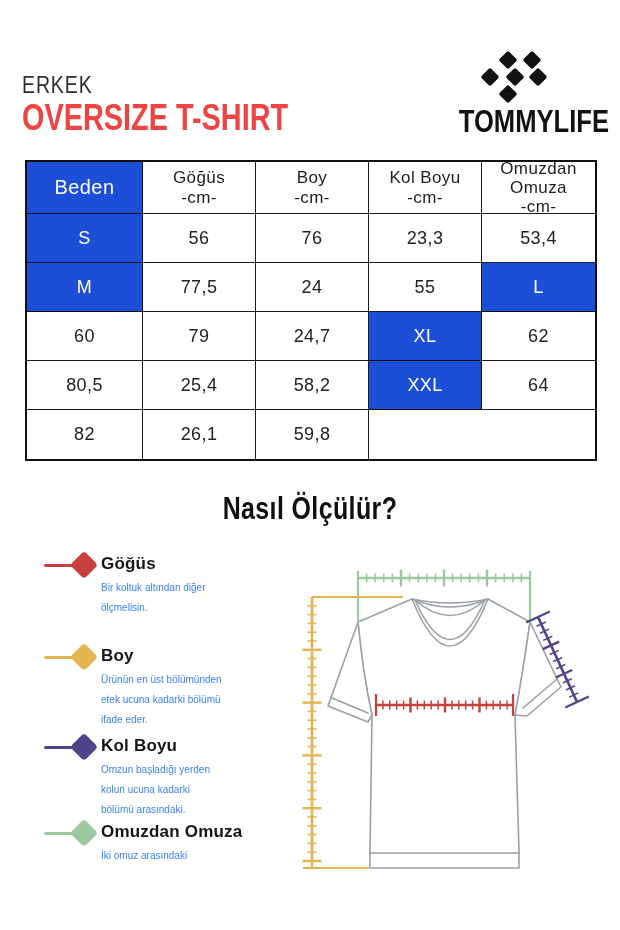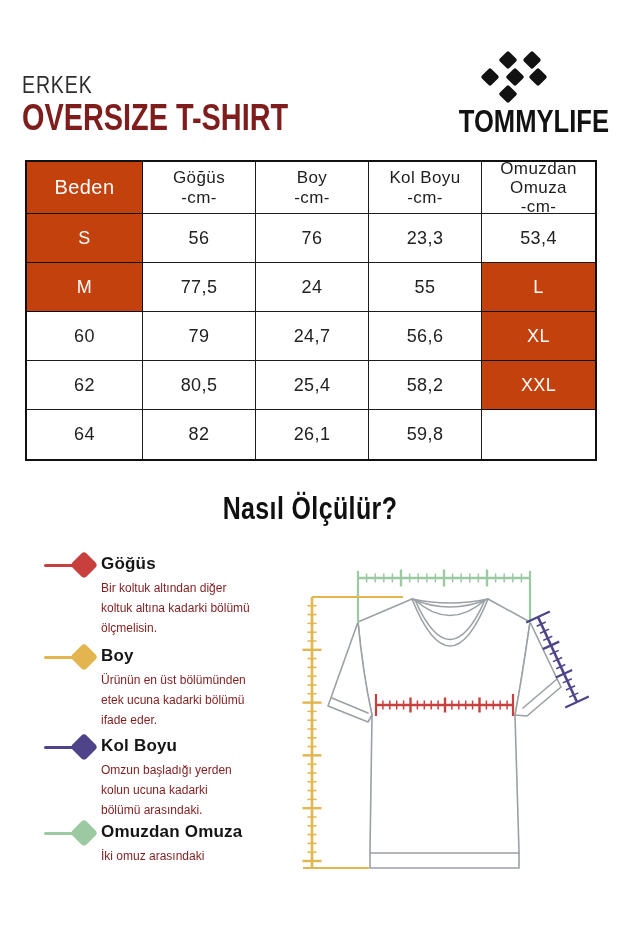--- a/index.html
+++ b/index.html
@@ -2,52 +2,52 @@
 <html><head>
 <meta charset="utf-8">
 <style>
   * { margin:0; padding:0; box-sizing:border-box; }
   body { background:#e9e9e9; font-family:"Liberation Sans", sans-serif; }
   .page { position:relative; width:620px; height:930px; background:#ffffff; margin:0 auto; overflow:hidden; }
 
   
   .category { position:absolute; left:22px; top:74px; font-size:23px; font-weight:400; color:#2e2e2e; line-height:1; }
   .category .cond { display:inline-block; transform:scaleX(.85); transform-origin:left center; letter-spacing:1px; }
-  .product-title { position:absolute; left:22px; top:99px; font-size:37px; font-weight:700; color:#7f1d1d; line-height:1;text-align:center; }
+  .product-title { position:absolute; left:22px; top:99px; font-size:37px; font-weight:700; color:#ef4444; line-height:1;text-align:center; }
   .product-title .cond { display:inline-block; transform:scaleX(.78); transform-origin:left center; letter-spacing:0; }
   .brand { position:absolute; left:440px; top:42px; width:170px; text-align:center; }
   .brand-diamonds { position:absolute; left:15px; top:0; }
   .brand-name { position:absolute; left:0; top:63px; width:170px; font-size:32px; font-weight:700; color:#121212; line-height:1; }
   .brand-name .cond { display:inline-block; transform:scaleX(.8); transform-origin:center; }
 
   
   .size-table { position:absolute; left:25px; top:160px; width:572px; border:2px solid #111;
     display:grid; grid-template-columns:116px 113px 113px 113px 113px; grid-template-rows:52px 49px 49px 49px 49px 49px; }
   .cell { border-right:1.5px solid #1c1c1c; border-bottom:1.5px solid #1c1c1c;
     display:flex; flex-direction:column; align-items:center; justify-content:center; text-align:center;
     font-size:18px; color:#222; letter-spacing:.4px; line-height:1.12; }
   .cell:nth-child(5n) { border-right:none; }
   .cell:nth-child(n+26) { border-bottom:none; }
   .cell.head { font-size:17px; font-weight:400; color:#1e1e1e; }
-  .cell.dark { background:#c2410c; color:#ffffff; border-right-color:#0c0c0c; border-bottom-color:#0c0c0c; }
+  .cell.dark { background:#1d4ed8; color:#ffffff; border-right-color:#0c0c0c; border-bottom-color:#0c0c0c; }
   .cell.dark.head { font-size:20px; }
   .cell .unit:empty { display:none; }
 
   
   .measure-title { position:absolute; left:0; top:492px; width:620px; text-align:center;
     font-size:32px; font-weight:600; color:#101010; line-height:1; }
   .measure-title .cond { display:inline-block; transform:scaleX(.78); transform-origin:center; letter-spacing:.5px; }
 
   .legend-item { position:absolute; left:44px; width:276px; }
   .legend-icon { position:absolute; left:0; top:0; width:56px; height:28px; }
   .legend-line { position:absolute; left:0; top:10px; width:34px; height:3px; background:currentColor; border-radius:2px; }
   .legend-diamond { position:absolute; left:30px; top:1px; width:20px; height:20px; background:currentColor; border-radius:4px; transform:rotate(45deg); }
   .legend-text { margin-left:57px; width:218px; }
   .legend-title { font-size:17px; font-weight:700; color:#151515; margin-bottom:4px; letter-spacing:.2px; }
-  .legend-desc { font-size:12px; color:#7f1d1d; line-height:20px; }
+  .legend-desc { font-size:10px; color:#3b82f6; line-height:20px; }
 
   .diagram { position:absolute; left:295px; top:555px; }
   .ruler .main { stroke-width:2.6; }
   .ruler .ext  { stroke-width:2.2; }
 </style>
 </head>
 <body>
 
 <div class="page">
 
@@ -123,23 +123,20 @@
       </div>
     <div class="cell">
         <span>60</span>
       </div>
     <div class="cell">
         <span>79</span>
       </div>
     <div class="cell">
         <span>24,7</span>
       </div>
-    <div class="cell">
-        <span>56,6</span>
-      </div>
 
     <div class="cell dark">
         <span>XL</span>
       </div>
     <div class="cell">
         <span>62</span>
       </div>
     <div class="cell">
         <span>80,5</span>
       </div>
@@ -171,21 +168,20 @@
 
   <div class="legend-item" style="top:554px">
     <span class="legend-icon" style="color: rgb(200, 64, 62);">
         <span class="legend-line"></span>
         <span class="legend-diamond"></span>
       </span>
     <div class="legend-text">
       <div class="legend-title">Göğüs</div>
       <div class="legend-desc">
         <div>Bir koltuk altından diğer</div>
-        <div>koltuk altına kadarki bölümü</div>
         <div>ölçmelisin.</div>
       </div>
     </div>
   </div>
 
   <div class="legend-item" style="top:646px">
     <span class="legend-icon" style="color: rgb(226, 181, 78);">
         <span class="legend-line"></span>
         <span class="legend-diamond"></span>
       </span>

